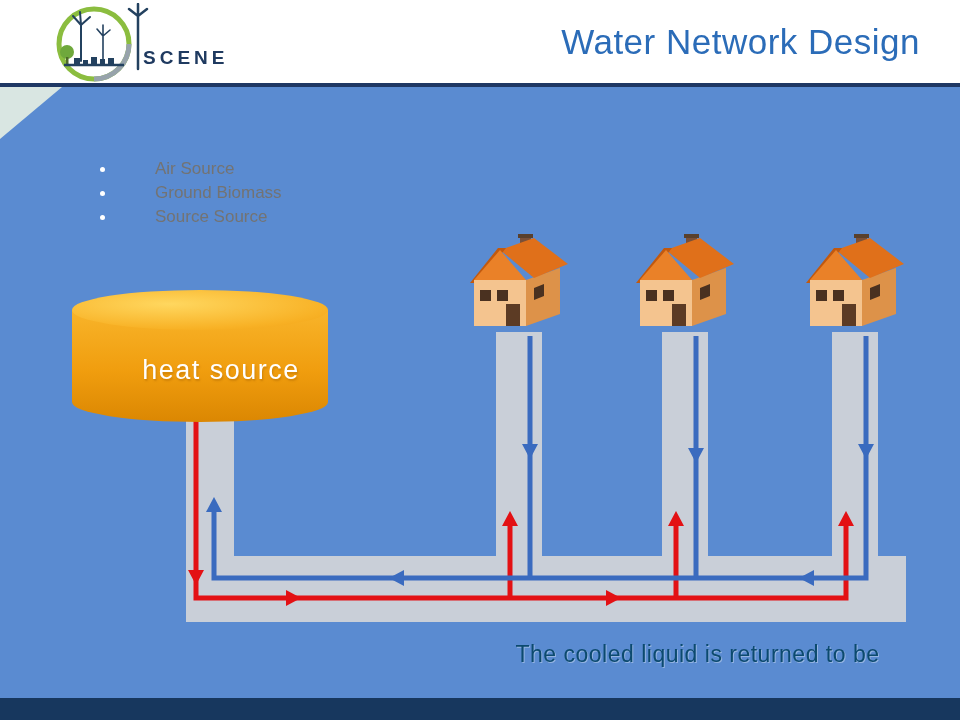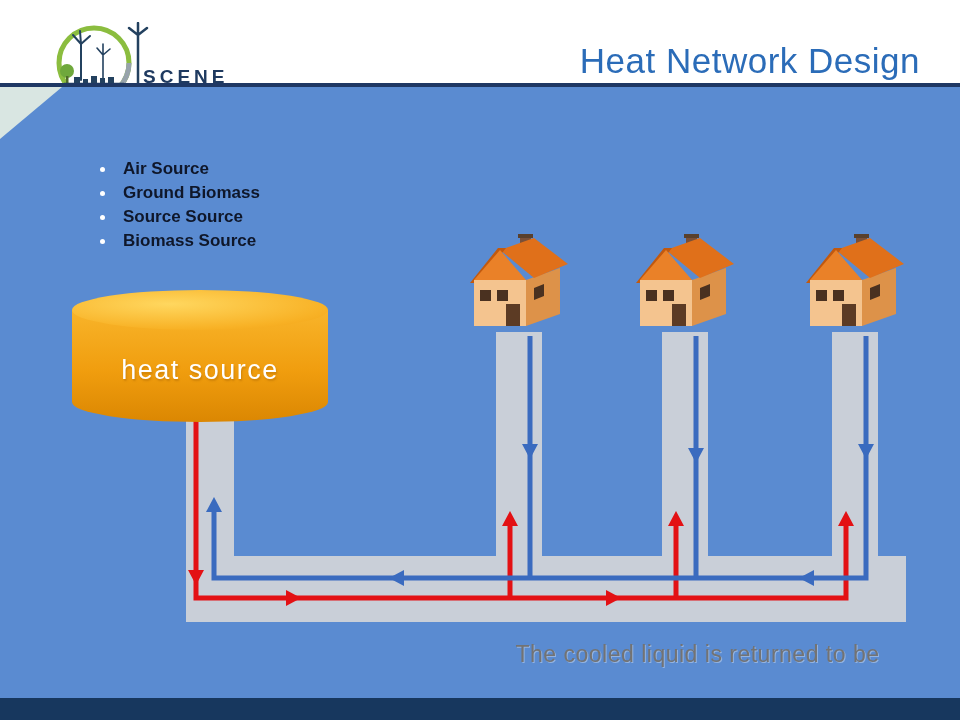--- a/index.html
+++ b/index.html
@@ -1,20 +1,20 @@
 <!DOCTYPE html>
 <html><head>
 <meta charset="utf-8">
 <style>
   html,body { margin:0; padding:0; background:#888; }
   .slide {
     position:relative; width:960px; height:720px; overflow:hidden;
     background:#ffffff; font-family:"Liberation Sans", sans-serif;
   }
-  .header { position:absolute; top:0; left:0; width:960px; height:83px; background:#ffffff;margin-top:19px; }
+  .header { position:absolute; top:0; left:0; width:960px; height:83px; background:#ffffff; }
   .header-line { position:absolute; top:83px; left:0; width:960px; height:4px; background:#1F3864; }
   .page-title {
     position:absolute; top:22px; right:40px;
     font-size:35px; color:#2B6CB8; letter-spacing:0.5px; white-space:nowrap;
   }
   .logo-svg { position:absolute; left:46px; top:3px; }
   .logo-text {
     position:absolute; left:143px; top:47px;
     font-size:19px; font-weight:bold; letter-spacing:4px; color:#1F3A60;
   }
@@ -23,29 +23,30 @@
     position:absolute; top:87px; left:0; width:0; height:0;
     border-top:52px solid #E7EFE3; border-right:62px solid transparent; opacity:0.9;
   }
   .diagram { position:absolute; top:0; left:0; }
   .bullet-list { position:absolute; left:100px; top:160px; }
   .bullet-row { display:flex; align-items:center; margin-bottom:6px; height:18px; }
   .bullet-dot {
     width:5px; height:5px; border-radius:50%; background:#ffffff;
     margin-right:18px; flex:0 0 auto;
   }
-  .bullet-label { color:#0f172a; font-weight:bold; font-size:17px; line-height:18px; }
+  .bullet-label { color:#737373; font-weight:normal; font-size:17px; line-height:18px;margin-left:32px; }
   .heat-label {
     position:absolute; left:72px; top:355px; width:256px; text-align:center;
     color:#ffffff; font-size:27px; letter-spacing:1.5px;
     text-shadow:1px 2px 2px rgba(150,85,0,0.35);
+    padding-left:21px;
   }
   .caption {
     position:absolute; left:470px; top:640px; width:455px; text-align:center;
-    color:#737373; font-size:23px; line-height:29px; letter-spacing:0.5px;
+    color:#0c4a6e; font-size:23px; line-height:29px; letter-spacing:0.5px;
     text-shadow:1px 1px 0 rgba(255,255,255,0.35);
   }
   .footer { position:absolute; top:698px; left:0; width:960px; height:22px; background:#17375E; }
 </style>
 </head>
 <body>
 
 <div class="slide">
 
   <div class="header">
@@ -70,21 +71,21 @@
         <rect x="45" y="54" width="6" height="8"></rect>
         <rect x="54" y="56" width="5" height="6"></rect>
         <rect x="62" y="55" width="6" height="7"></rect>
       </g>
 
       <g stroke="#23415F" stroke-width="2.5" fill="none" stroke-linecap="round">
         <path d="M92 13 V66 M92 13 L83 6 M92 13 L101 6 M92 13 L92 1"></path>
       </g>
     </svg>
     <div class="logo-text">SCENE</div>
-    <div class="page-title">Heat Network Design</div>
+    <div class="page-title">Water Network Design</div>
   </div>
   <div class="header-line"></div>
 
   <div class="body-bg"></div>
   <div class="corner-accent"></div>
 
   <svg class="diagram" width="960" height="720" viewBox="0 0 960 720">
     <defs>
       <linearGradient id="cylBody" x1="0" y1="0" x2="0" y2="1">
         <stop offset="0" stop-color="#F8B42A"></stop>
@@ -163,24 +164,20 @@
       <span class="bullet-label">Air Source</span>
     </div>
     <div class="bullet-row">
       <span class="bullet-dot"></span>
       <span class="bullet-label">Ground Biomass</span>
     </div>
     <div class="bullet-row">
       <span class="bullet-dot"></span>
       <span class="bullet-label">Source Source</span>
     </div>
-    <div class="bullet-row">
-      <span class="bullet-dot"></span>
-      <span class="bullet-label">Biomass Source</span>
-    </div>
   </div>
 
   <div class="heat-label">heat source</div>
 
   <div class="caption">
     <div>The cooled liquid is returned to be</div>
   </div>
 
   <div class="footer"></div>
 </div>

